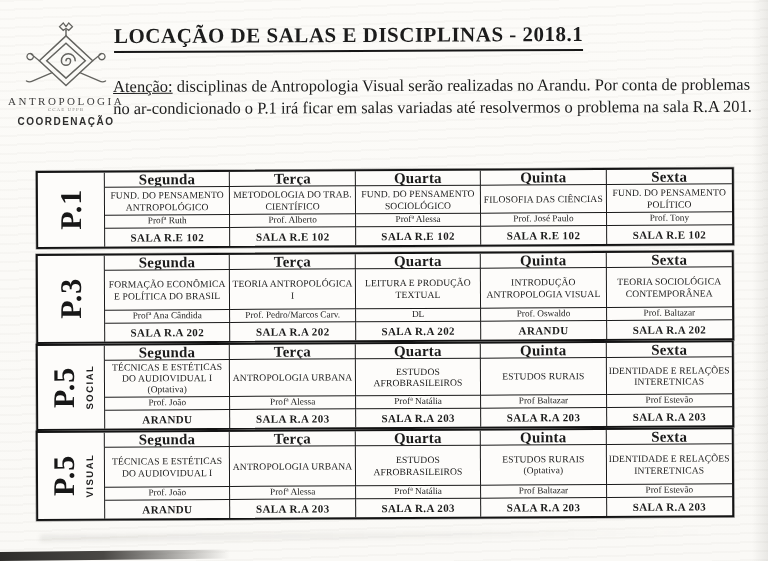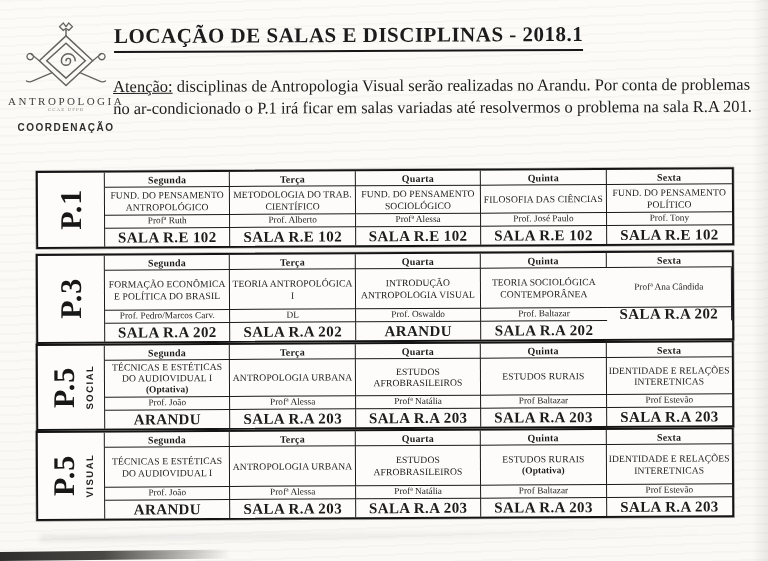--- a/index.html
+++ b/index.html
@@ -19,21 +19,21 @@
   .scan-corner{position:absolute;left:0;bottom:0;width:230px;height:9px;
     background:linear-gradient(to right,#2e2d2b 0%,#4a4845 45%,rgba(74,72,69,0) 100%);
     transform:skewY(-0.6deg);transform-origin:left bottom;}
 
   
   .logo{position:absolute;left:8px;top:20px;width:116px;text-align:center;color:#3a3a3a;}
   .logo svg{display:block;margin:0 auto;opacity:0.85;}
   .logo-org{font-size:11px;letter-spacing:2.5px;margin-top:1px;color:#3d3d3d;}
   .logo-sub{font-size:5px;letter-spacing:1px;color:#8a8a86;filter:blur(0.4px);margin-top:0px;}
   .logo-dept{font-family:"Liberation Sans","DejaVu Sans",sans-serif;font-weight:bold;
-    font-size:10px;letter-spacing:1.5px;color:#2e2e2e;margin-top:10px;}
+    font-size:10px;letter-spacing:1.5px;color:#2e2e2e;margin-top:4px;}
 
   
   .title{position:absolute;left:114px;top:24px;font-size:21px;font-weight:bold;
     letter-spacing:0.5px;border-bottom:2.4px solid #171717;padding-bottom:2px;
     transform:rotate(-0.25deg);transform-origin:left center;}
   .notice{position:absolute;left:113px;top:76px;width:642px;font-size:16.5px;
     line-height:1.33;transform:rotate(-0.2deg);transform-origin:left top;}
   .notice .att{text-decoration:underline;}
 
   
@@ -53,25 +53,25 @@
   .label-sub{font-family:"Liberation Sans","DejaVu Sans",sans-serif;
     font-size:9.5px;font-weight:bold;letter-spacing:1.5px;color:#222;}
 
   .grid{flex:1;display:grid;grid-template-columns:repeat(5,1fr);
     grid-template-rows:15px var(--ch) 13px 18px;}
   .cell{border-right:1.3px solid #1a1a1a;border-bottom:1.1px solid #1a1a1a;
     display:flex;flex-direction:column;align-items:center;justify-content:center;
     text-align:center;padding:0 2px;box-sizing:border-box;overflow:hidden;}
   .cell.c4{border-right:none;}
   .cell.rowlast{border-bottom:none;}
-  .hdr{font-weight:bold;font-size:10px;letter-spacing:0.2px;}
+  .hdr{font-weight:bold;font-size:15px;letter-spacing:0.2px;}
   .course{font-size:9.6px;line-height:1.18;letter-spacing:0.1px;}
-  .course .note{font-weight:bold;font-size:9.4px;margin-top:1px;}
+  .course .note{font-weight:normal;font-size:9.4px;margin-top:1px;}
   .prof{font-size:9.3px;line-height:1;text-align:right;}
-  .room{font-weight:bold;font-size:15px;letter-spacing:0.4px;}
+  .room{font-weight:bold;font-size:11px;letter-spacing:0.4px;}
 </style>
 </head>
 <body>
 
 <div class="scan-right-band"></div>
 <div class="scan-bottom-streak"></div>
 <div class="scan-corner"></div>
 
 <div class="logo">
   <span>
@@ -143,20 +143,23 @@
         <div class="cell hdr c1">Terça</div>
         <div class="cell hdr c2">Quarta</div>
         <div class="cell hdr c3">Quinta</div>
         <div class="cell hdr c4">Sexta</div>
         <div class="cell course c0">
           <div class="cname">FORMAÇÃO ECONÔMICA E POLÍTICA DO BRASIL</div>
         </div>
         <div class="cell course c1">
           <div class="cname">TEORIA ANTROPOLÓGICA I</div>
         </div>
+        <div class="cell course c2">
+          <div class="cname">LEITURA E PRODUÇÃO TEXTUAL</div>
+        </div>
         <div class="cell course c3">
           <div class="cname">INTRODUÇÃO ANTROPOLOGIA VISUAL</div>
         </div>
         <div class="cell course c4">
           <div class="cname">TEORIA SOCIOLÓGICA CONTEMPORÂNEA</div>
         </div>
         <div class="cell prof c0">Profª Ana Cândida</div>
         <div class="cell prof c1">Prof. Pedro/Marcos Carv.</div>
         <div class="cell prof c2">DL</div>
         <div class="cell prof c3">Prof. Oswaldo</div>

